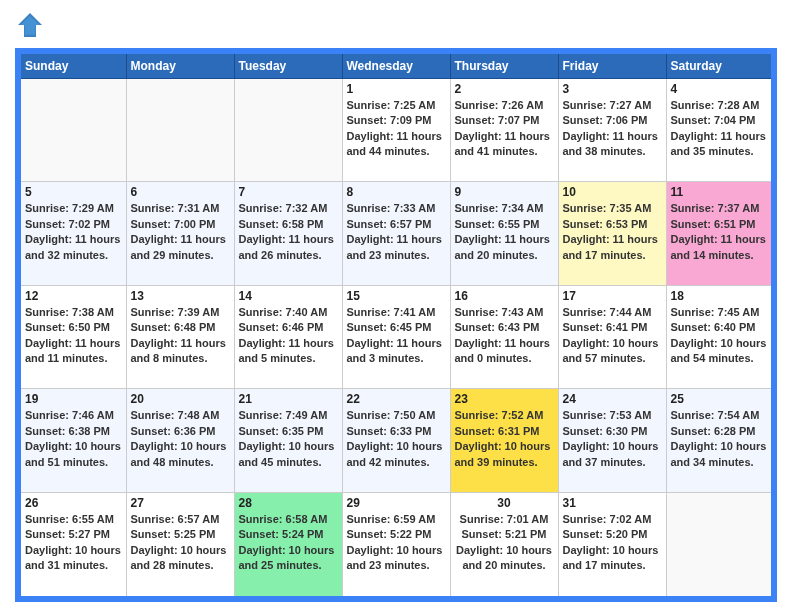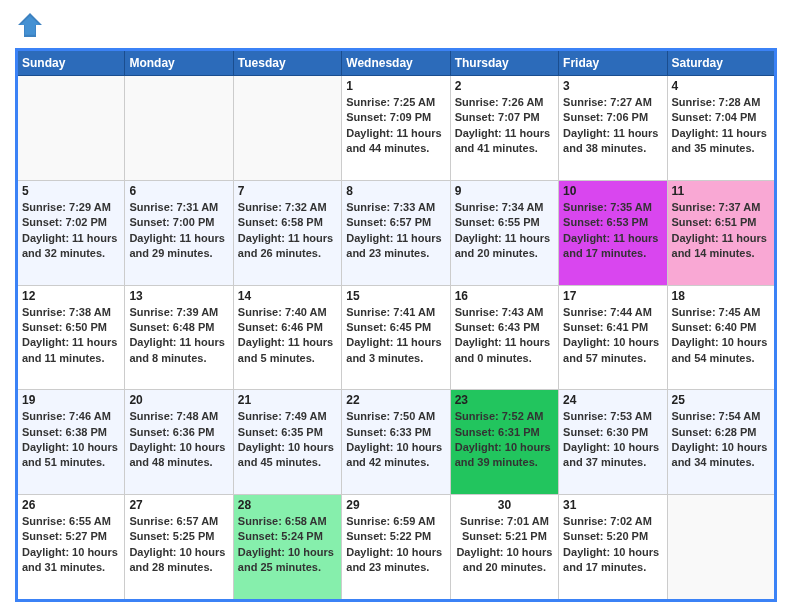--- a/index.html
+++ b/index.html
@@ -46,21 +46,21 @@
       font-size: 28px;
       font-weight: normal;
       color: #222;
     }
     .location {
       font-size: 14px;
       color: #444;
     }
     .calendar {
       flex: 1;
-      border: 3px solid #3b82f6;
+      border: 6px solid #3b82f6;
       border-collapse: collapse;
       width: 100%;
       table-layout: fixed;
     }
     .calendar th {
       background: #2c6bba;
       color: #fff;
       font-size: 12px;
       font-weight: bold;
       padding: 5px 4px;
@@ -167,21 +167,21 @@
             <div class="day-info">Sunrise: 7:32 AM<br>Sunset: 6:58 PM<br>Daylight: 11 hours and 26 minutes.</div>
           </td>
           <td style="background: rgb(242, 246, 255);">
             <span class="day-number">8</span>
             <div class="day-info">Sunrise: 7:33 AM<br>Sunset: 6:57 PM<br>Daylight: 11 hours and 23 minutes.</div>
           </td>
           <td style="background: rgb(242, 246, 255);">
             <span class="day-number">9</span>
             <div class="day-info">Sunrise: 7:34 AM<br>Sunset: 6:55 PM<br>Daylight: 11 hours and 20 minutes.</div>
           </td>
-          <td style="background: #d946ef;">
+          <td style="background: #fef9c3;">
             <span class="day-number">10</span>
             <div class="day-info">Sunrise: 7:35 AM<br>Sunset: 6:53 PM<br>Daylight: 11 hours and 17 minutes.</div>
           </td>
           <td style="background: #f9a8d4;">
             <span class="day-number">11</span>
             <div class="day-info">Sunrise: 7:37 AM<br>Sunset: 6:51 PM<br>Daylight: 11 hours and 14 minutes.</div>
           </td>
         </tr>
         <tr style="background: rgb(255, 255, 255);">
           <td style="background: rgb(255, 255, 255);">
@@ -223,21 +223,21 @@
             <div class="day-info">Sunrise: 7:48 AM<br>Sunset: 6:36 PM<br>Daylight: 10 hours and 48 minutes.</div>
           </td>
           <td style="background: rgb(242, 246, 255);">
             <span class="day-number">21</span>
             <div class="day-info">Sunrise: 7:49 AM<br>Sunset: 6:35 PM<br>Daylight: 10 hours and 45 minutes.</div>
           </td>
           <td style="background: rgb(242, 246, 255);">
             <span class="day-number">22</span>
             <div class="day-info">Sunrise: 7:50 AM<br>Sunset: 6:33 PM<br>Daylight: 10 hours and 42 minutes.</div>
           </td>
-          <td style="background: #22c55e;">
+          <td style="background: #fde047;">
             <span class="day-number">23</span>
             <div class="day-info">Sunrise: 7:52 AM<br>Sunset: 6:31 PM<br>Daylight: 10 hours and 39 minutes.</div>
           </td>
           <td style="background: rgb(242, 246, 255);">
             <span class="day-number">24</span>
             <div class="day-info">Sunrise: 7:53 AM<br>Sunset: 6:30 PM<br>Daylight: 10 hours and 37 minutes.</div>
           </td>
           <td style="background: rgb(242, 246, 255); margin-left: 24px;">
             <span class="day-number">25</span>
             <div class="day-info">Sunrise: 7:54 AM<br>Sunset: 6:28 PM<br>Daylight: 10 hours and 34 minutes.</div>

